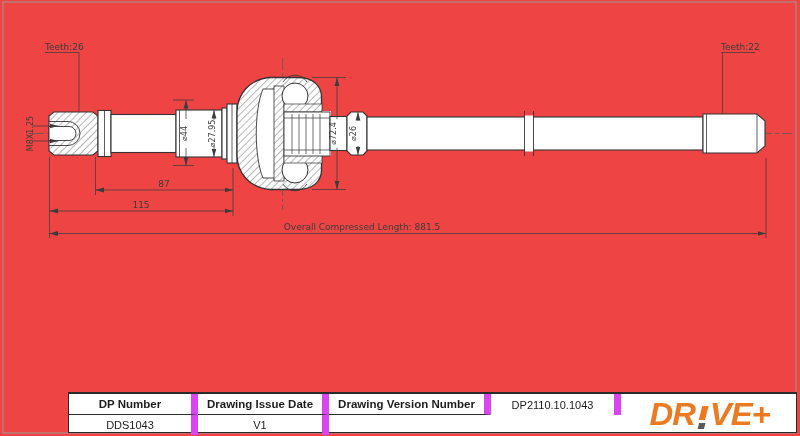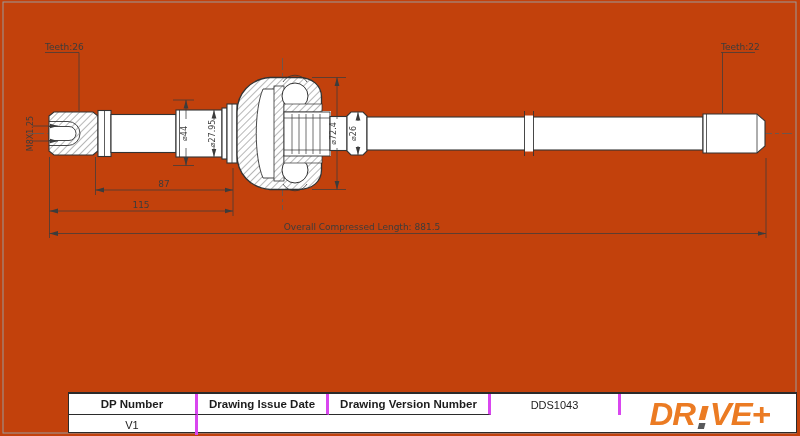--- a/index.html
+++ b/index.html
@@ -1,17 +1,17 @@
 <!DOCTYPE html>
 <html><head>
 <meta charset="utf-8">
 <style>
   html,body{margin:0;padding:0;background:#fff;}
   .sheet{
-    position:relative;width:800px;height:436px;background:#c2410c;overflow:hidden;
+    position:relative;width:800px;height:436px;background:#ef4444;overflow:hidden;
     font-family:"Liberation Sans","DejaVu Sans",sans-serif;
   }
   svg{position:absolute;left:0;top:0;}
   svg text{
     font-family:"DejaVu Sans","Liberation Sans",sans-serif;
     fill:#3c3c3c;
   }
   .dim-label{font-size:8px;}
   .dim-label-lg{font-size:9px;}
   .leader-label{font-size:9px;}
@@ -19,21 +19,21 @@
   
   .title-block{
     position:absolute;left:68px;top:392px;width:729px;height:41px;
     display:grid;
     grid-template-columns:129px 131px 162px 130px 177px;
     grid-template-rows:21px 20px;
     border:1px solid #2b2b2b;border-top-width:2px;
     box-sizing:border-box;background:#fff;
   }
   .tb-cell{
-    border-right:3px solid #d946ef;
+    border-right:7px solid #d946ef;
     display:flex;align-items:center;justify-content:center;
     font-size:11px;color:#1c1c1c;overflow:hidden;white-space:nowrap;
     box-sizing:border-box;
   }
   .tb-head{font-weight:bold;border-bottom:1px solid #2b2b2b;font-size:11.5px;}
   .logo-cell{
     grid-column:5;grid-row:1 / span 2;
     display:flex;justify-content:center;
     border-right:none;
   }
@@ -209,17 +209,18 @@
       <div class="logo">
         <span class="logo-txt">DR</span>
         <span class="logo-bang">
           <span class="bar"></span>
           <span class="dot"></span>
         </span>
         <span class="logo-txt">VE+</span>
       </div>
     </div>
 
+    <div class="tb-cell">DP2110.10.1043</div>
     <div class="tb-cell">DDS1043</div>
     <div class="tb-cell">V1</div>
   </div>
 
 </div>
 
 </body></html>

